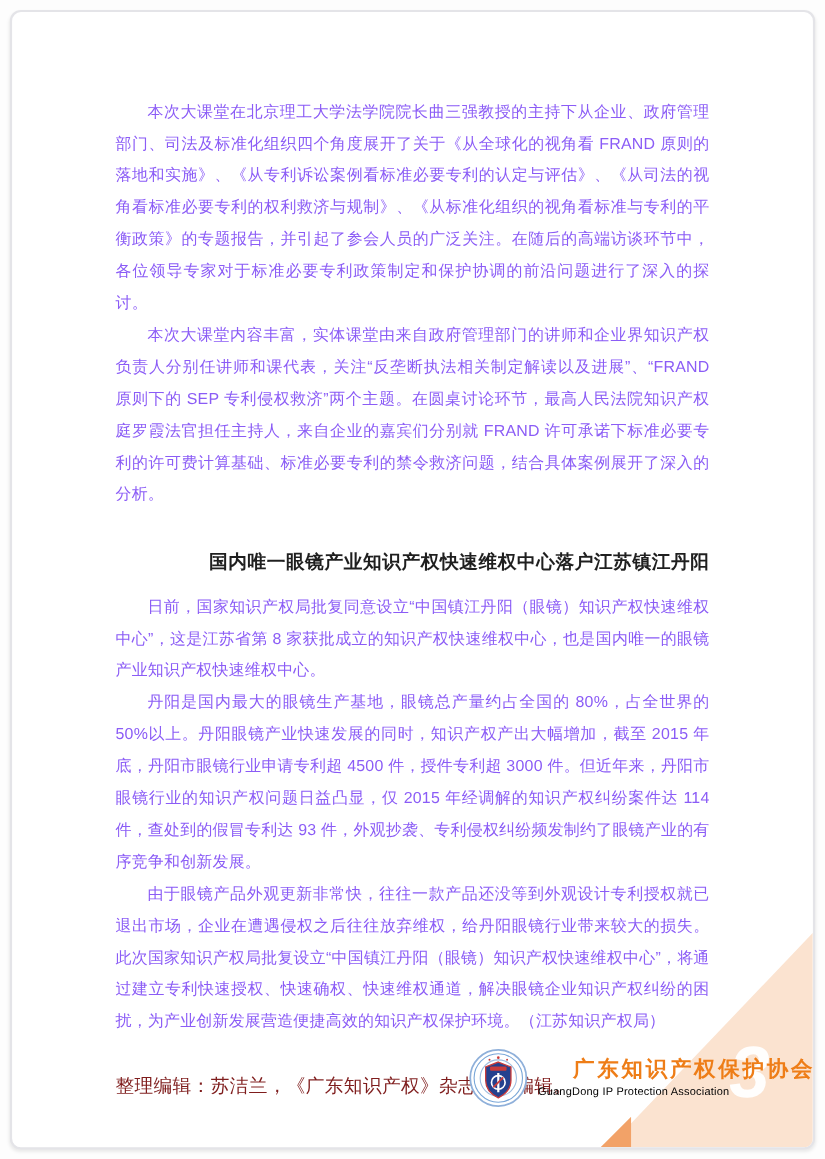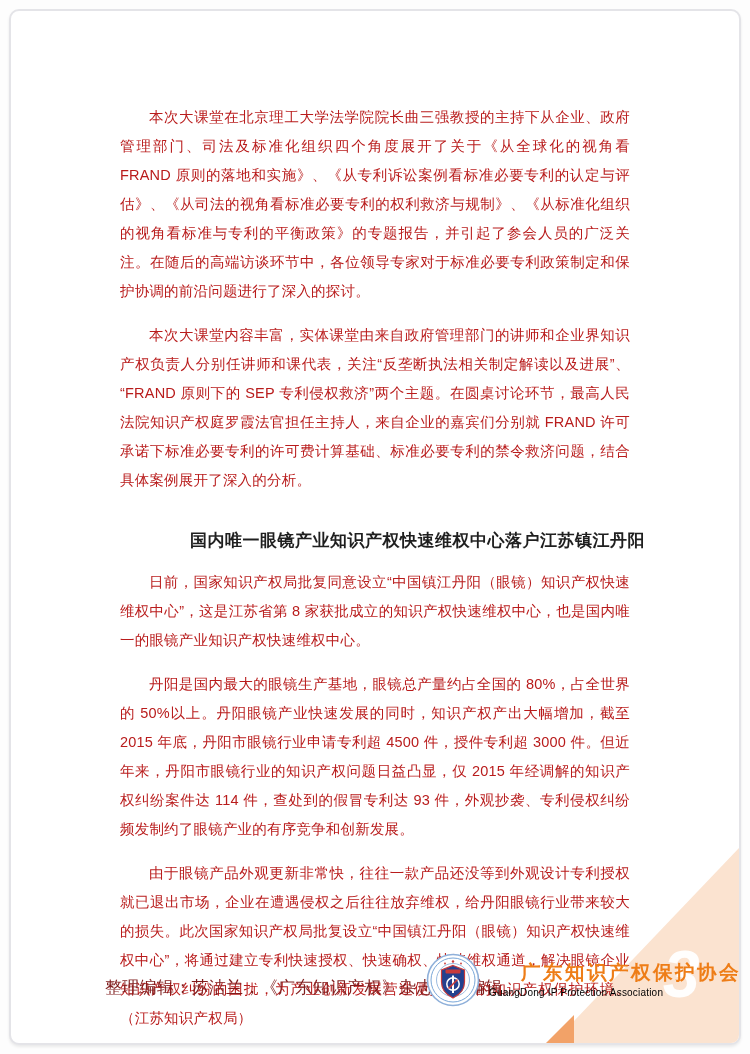--- a/index.html
+++ b/index.html
@@ -21,24 +21,24 @@
     box-shadow: 0 2px 3px rgba(0,0,0,0.08);
   }
   .content {
     position: absolute;
     left: 94px;
     top: 77px;
     width: 540px;
     z-index: 2;
   }
   .content p {
-    margin: 15px;
+    margin: 0;
     font-size: 14.5px;
     line-height: 29px;
-    color: #b91c1c;
+    color: #8b5cf6;
     text-align: justify;
     text-indent: 2em;
     letter-spacing: 0.2px;
   }
   .content h2 {
     margin: 34px 0 15px 0;
     font-size: 17px;
     line-height: 24px;
     font-weight: 700;
     color: #1f1f1f;

